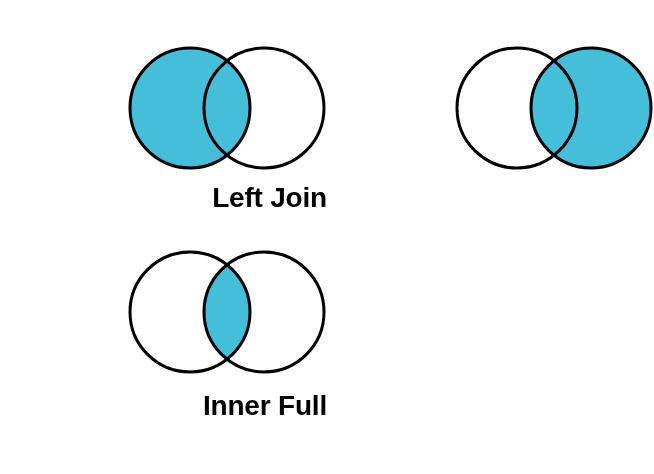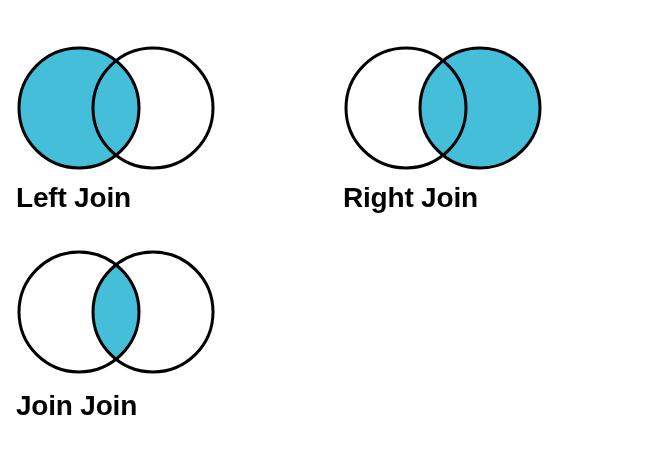--- a/index.html
+++ b/index.html
@@ -19,21 +19,21 @@
     position: absolute;
     inset: 0;
     display: grid;
     grid-template-columns: 327px 327px;
     grid-template-rows: 237px 237px;
   }
   .cell {
     position: relative;
     display: flex;
     flex-direction: column;
-    align-items: flex-start;
+    align-items: flex-end;
     padding-left: 16px;
   }
   
   .venn-wrap {
     position: relative;
     width: 200px;
     height: 128px;
     margin-top: 44px;
   }
   .cell.row2 .venn-wrap {
@@ -98,37 +98,36 @@
         </defs>
         <circle cx="63" cy="64" r="60" fill="#FFFFFF"></circle>
         <circle cx="137" cy="64" r="60" fill="#45BEDA"></circle>
         <g clip-path="url(#clipR0)">
           <circle cx="63" cy="64" r="60" fill="#45BEDA"></circle>
         </g>
         <circle cx="63" cy="64" r="60" fill="none" stroke="#000000" stroke-width="3"></circle>
         <circle cx="137" cy="64" r="60" fill="none" stroke="#000000" stroke-width="3"></circle>
       </svg>
     </div>
-    <div class="caption">Right Join</div>
   </div>
 
   <div class="cell row2">
     <div class="venn-wrap">
       <svg class="venn-svg" viewBox="0 0 200 128" xmlns="http://www.w3.org/2000/svg">
         <defs>
           <clipPath id="clipI0">
               <circle cx="63" cy="64" r="60"></circle>
             </clipPath>
         </defs>
         <circle cx="63" cy="64" r="60" fill="#FFFFFF"></circle>
         <circle cx="137" cy="64" r="60" fill="#FFFFFF"></circle>
         <g clip-path="url(#clipI0)">
           <circle cx="137" cy="64" r="60" fill="#45BEDA"></circle>
         </g>
         <circle cx="63" cy="64" r="60" fill="none" stroke="#000000" stroke-width="3"></circle>
         <circle cx="137" cy="64" r="60" fill="none" stroke="#000000" stroke-width="3"></circle>
       </svg>
     </div>
-    <div class="caption">Join Join</div>
+    <div class="caption">Inner Full</div>
   </div>
 
 
 </div>
 
 </body></html>

